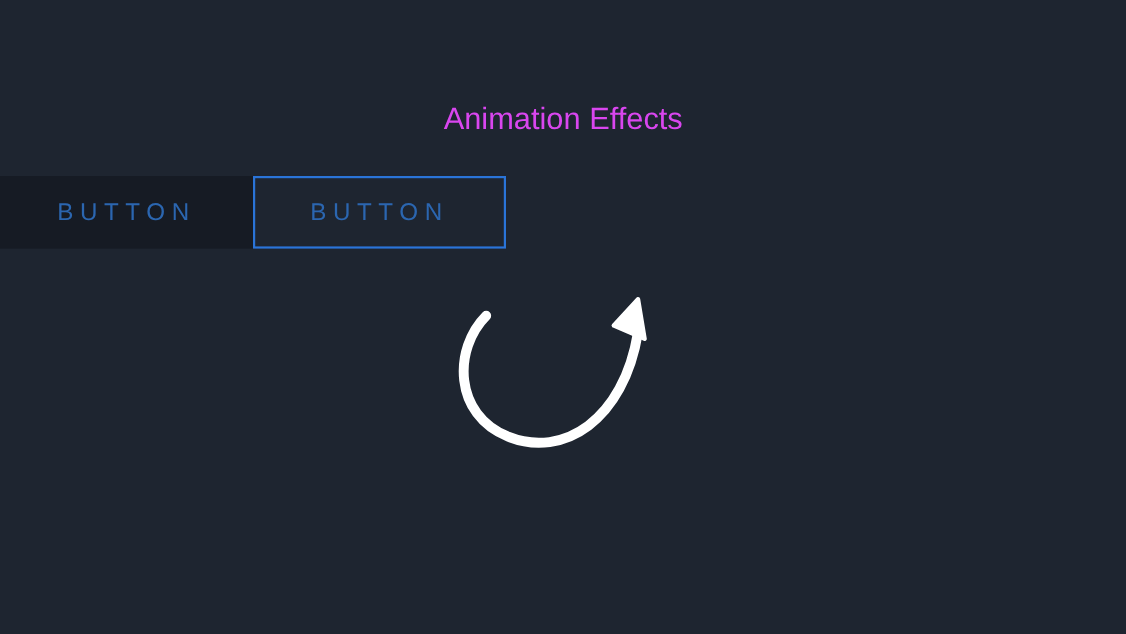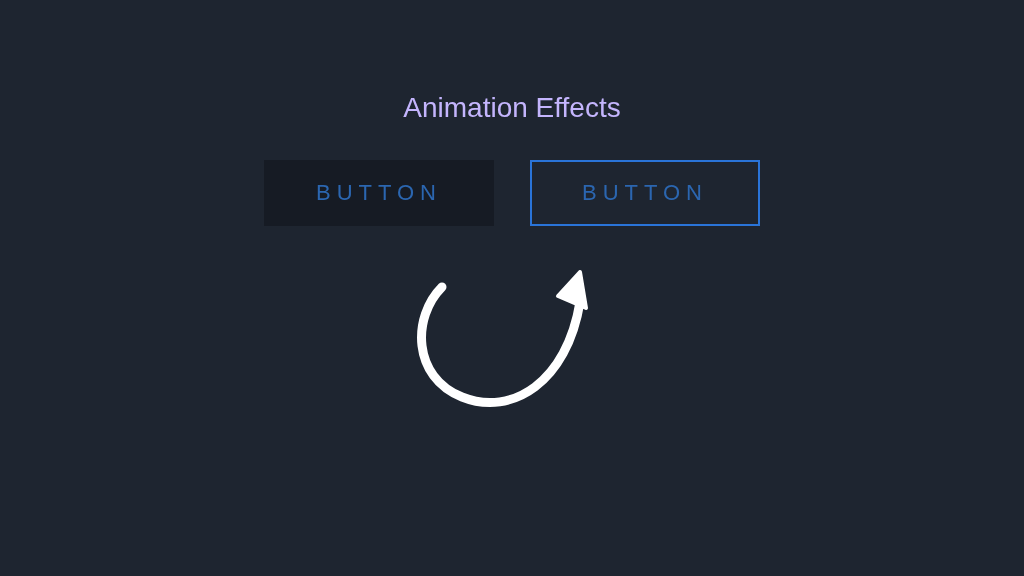--- a/index.html
+++ b/index.html
@@ -22,29 +22,28 @@
       text-align: center;
       width: 100%;
     }
     .title {
       color: #ffffff;
       font-size: 52px;
       font-weight: 800;
       letter-spacing: -0.5px;
     }
     .subtitle {
-      color: #c4b5fd;
+      color: #d946ef;
       font-size: 28px;
       font-weight: 400;
       margin-top: 14px;
     }
     .button-row {
       display: flex;
-      justify-content: center;
-      gap: 36px;
+      justify-content: flex-start;
       margin-top: 36px;
     }
     .demo-button {
       width: 230px;
       height: 66px;
       display: flex;
       align-items: center;
       justify-content: center;
       font-size: 22px;
       font-weight: 500;

